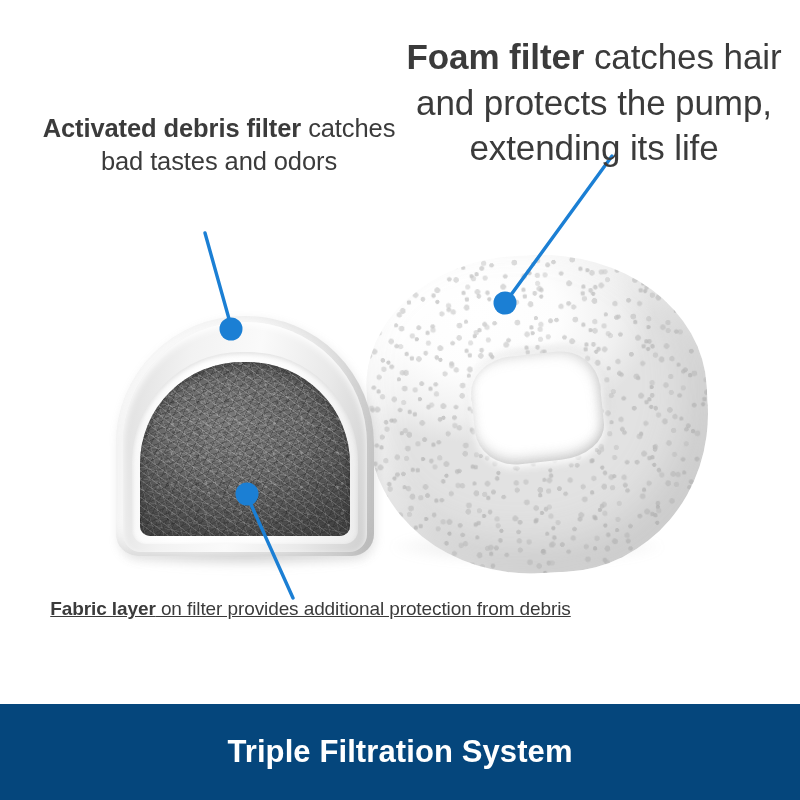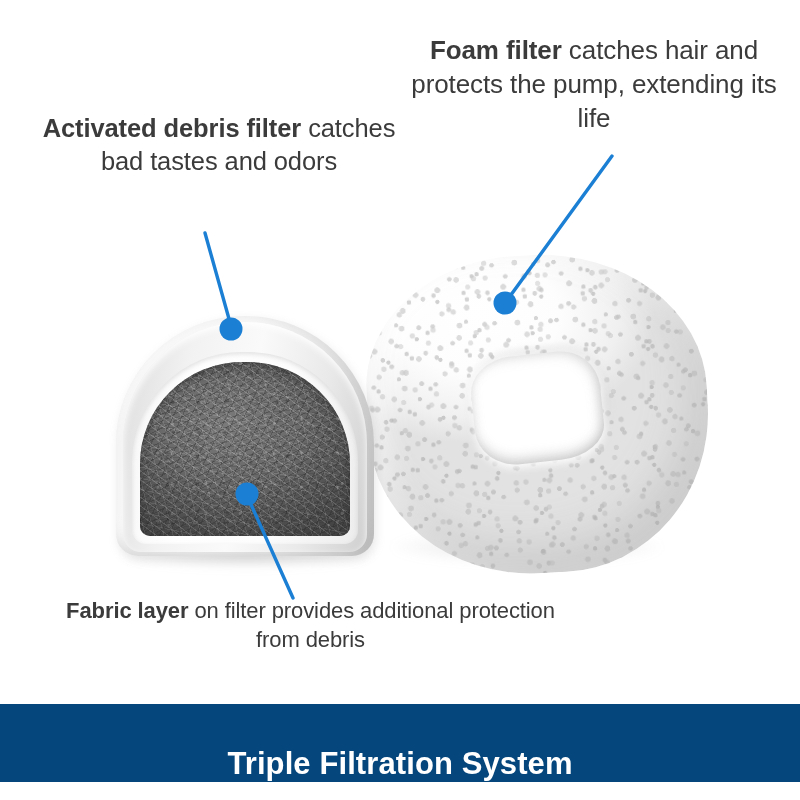--- a/index.html
+++ b/index.html
@@ -40,28 +40,29 @@
     top: 112px;
     width: 370px;
     text-align: center;
     font-size: 25.5px;
   }
   #txt-foam {
     left: 404px;
     top: 34px;
     width: 380px;
     text-align: center;
-    font-size: 26px;
+    font-size: 35px;
   }
   #txt-fabric {
     left: 48px;
     top: 597px;
     width: 525px;
     text-align: center;
-    font-size: 22px;
+    font-size: 19px;
+    text-decoration: underline;
   }
 
   
   #product-area {
     position: absolute;
     left: 0;
     top: 230px;
     width: 800px;
     height: 360px;
   }
@@ -265,24 +266,24 @@
     height: 800px;
     pointer-events: none;
   }
 
   
   #banner {
     position: absolute;
     left: 0;
     top: 704px;
     width: 800px;
-    height: 78px;
+    height: 96px;
     background: #05467c;
     display: flex;
-    align-items: flex-end;
+    align-items: center;
     justify-content: center;
   }
   #banner-title {
     color: #ffffff;
     font-size: 31px;
     font-weight: 700;
     letter-spacing: 0.1px;
   }
 </style>
 </head>

